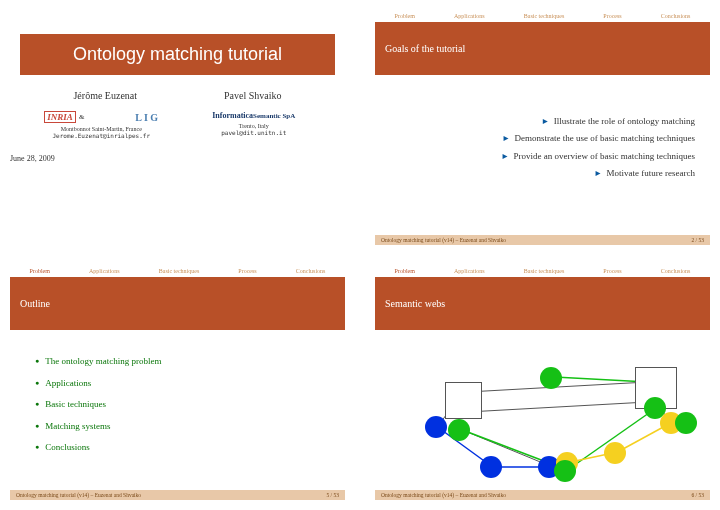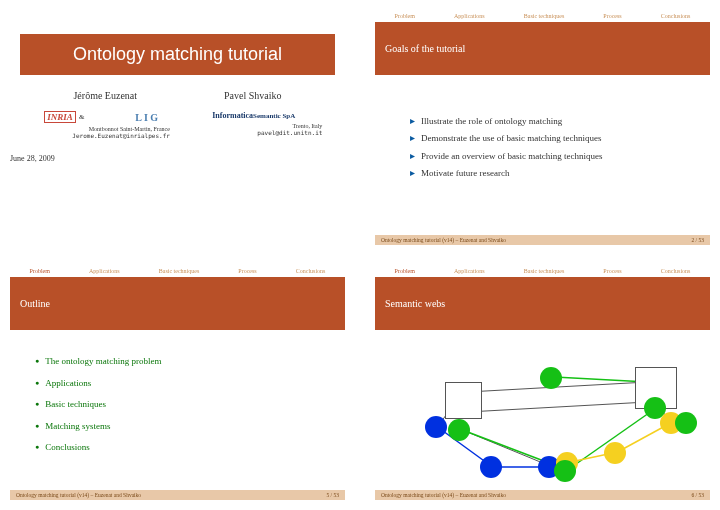--- a/index.html
+++ b/index.html
@@ -54,21 +54,21 @@
     font-size: 10px;
     margin: 5px 20px;
   }
   .affils {
     display: flex;
     justify-content: space-around;
     font-size: 6px;
     margin: 5px 15px;
     text-align: center;
   }
-  .affil { width: 45%; text-align: right; }
+  .affil { width: 45%; }
   .logo-row { display:flex; justify-content:center; gap:3px; margin-bottom:3px; align-items:center;}
   .inria-logo { font-style: italic; font-weight: bold; color:#c8483a; font-size:9px; border:1px solid #c8483a; padding:0 2px;}
   .lig-logo { color:#4a7eb0; font-size:10px; font-weight:bold;margin-left:48px;}
   .it-logo { color:#1a3a6a; font-weight:bold; font-size:8px;}
   .date { font-size: 8px; margin-top: 10px; }
   .body { flex: 1; padding: 0 15px; }
   ul.goals { list-style: none; padding-left: 20px; font-size: 9px; line-height: 1.7; }
   ul.goals li::before { content: "▸"; color: #0a5aa0; margin-right: 6px; font-size:10px;}
   ul.goals li.sub { padding-left: 12px; }
   ul.goals li.sub::before { content: ""; margin:0;}
@@ -138,21 +138,21 @@
 <div class="slide">
   <div class="nav">
     <span>Problem</span>
     <span>Applications</span>
     <span>Basic techniques</span>
     <span>Process</span>
     <span>Conclusions</span>
   </div>
   <div class="title-bar">Goals of the tutorial</div>
   <div class="body">
-    <ul class="goals" style="margin-top:25px;">
+    <ul class="goals" style="margin-top:25px;text-align:right;">
       <li>Illustrate the role of ontology matching</li>
       <li>Demonstrate the use of basic matching techniques</li>
       <li>Provide an overview of basic matching techniques</li>
       <li>Motivate future research</li>
     </ul>
   </div>
   <div class="footer">
     <span>Ontology matching tutorial (v14) – Euzenat and Shvaiko</span>
     <span>2 / 53</span>
   </div>

